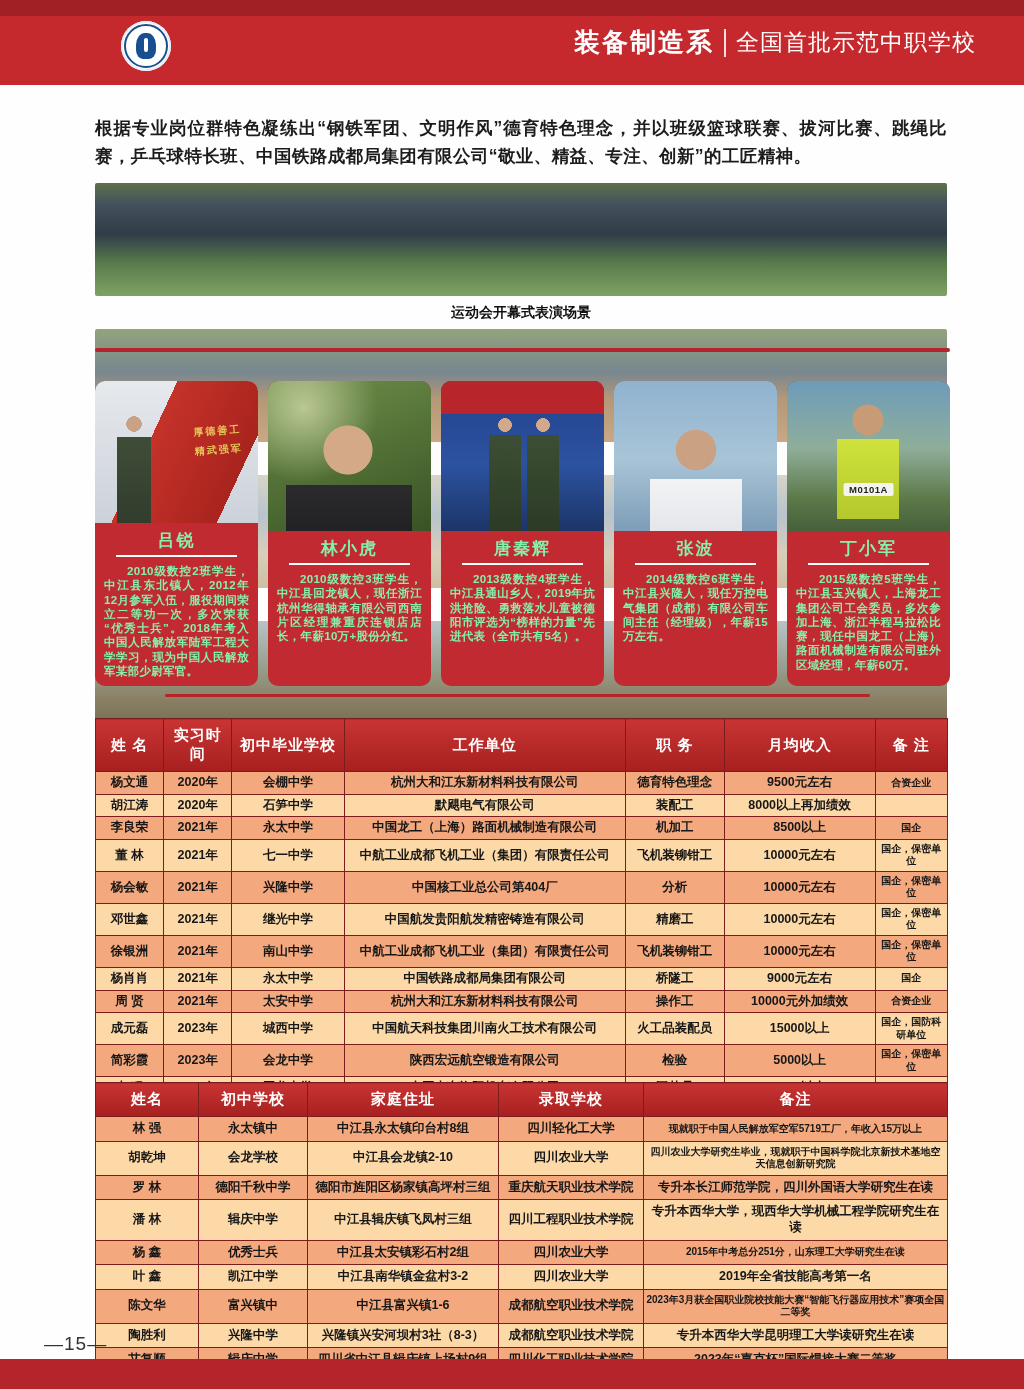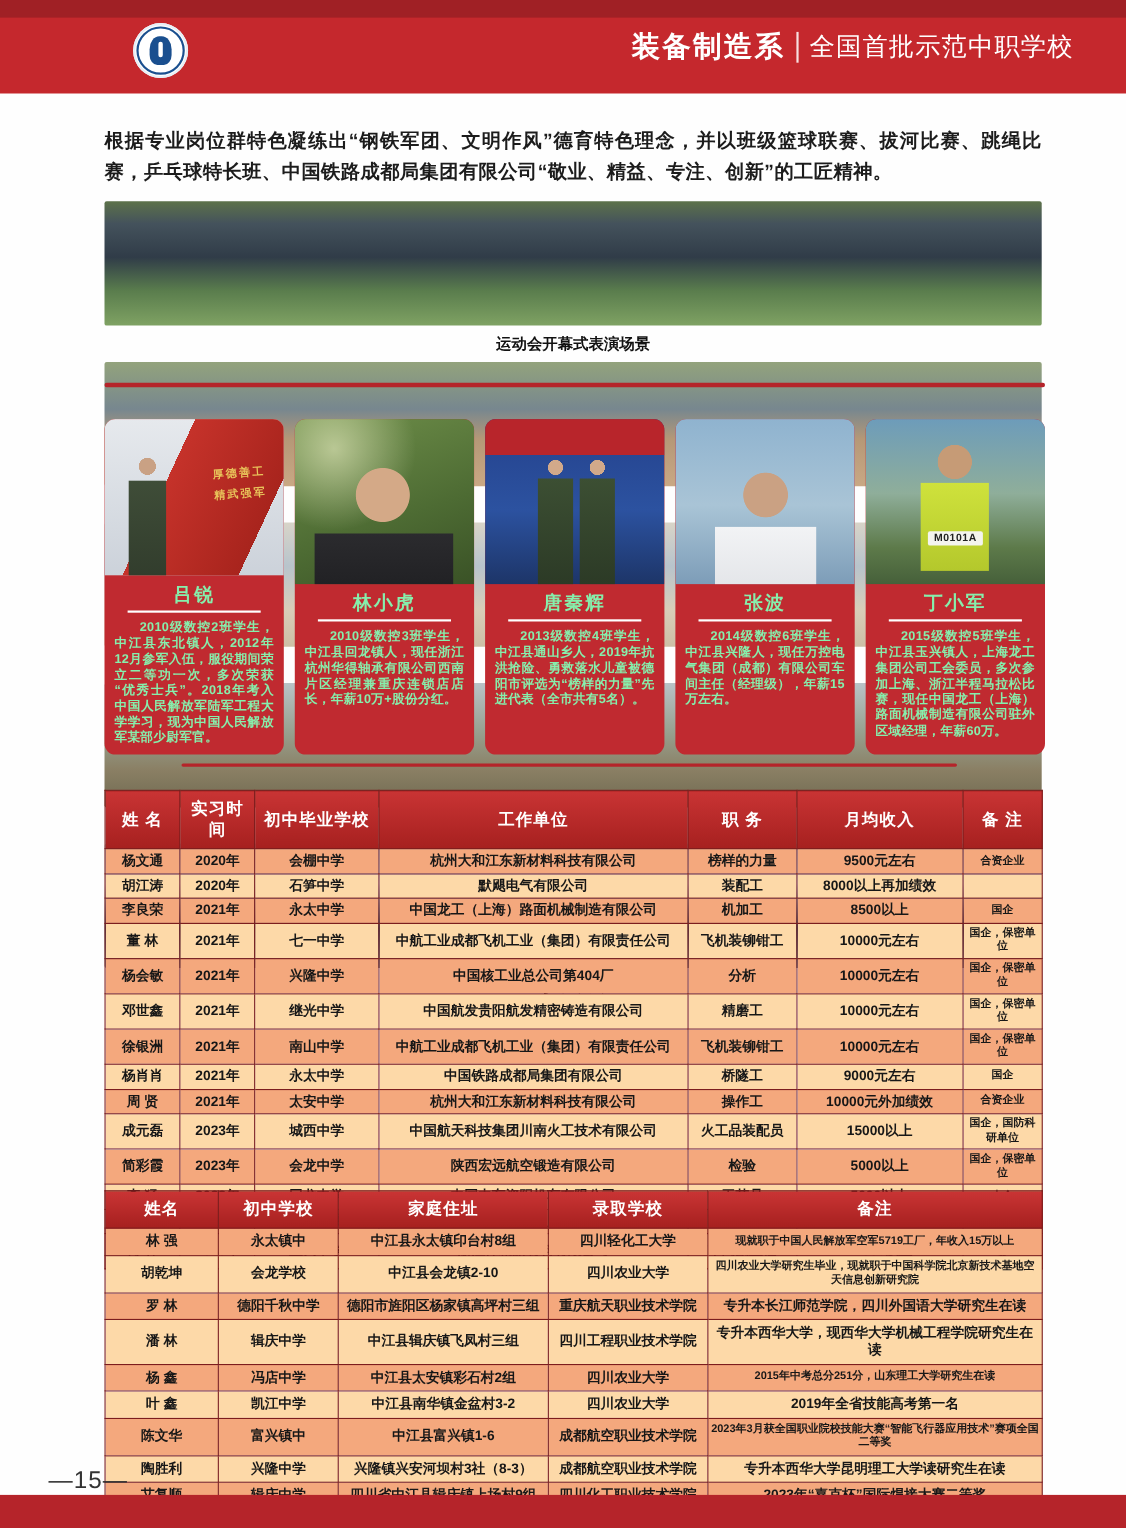--- a/index.html
+++ b/index.html
@@ -98,21 +98,21 @@
   .datatable th{background:linear-gradient(#c93434,#a6201f);color:#fff;font-size:15px;font-weight:bold;
                 padding:7px 2px;border:1.5px solid #7c1d1d;letter-spacing:1px;}
   .datatable td{font-size:12.5px;font-weight:bold;color:#171717;text-align:center;padding:3px 2px;
                 border:1.5px solid #7c1d1d;line-height:1.25;overflow:hidden;}
   .datatable tr.dark td{background:#f4a87d;}
   .datatable tr.light td{background:#fdd9a8;}
   .datatable td.tiny{font-size:10px;letter-spacing:0;}
   #table2 td{padding:4px 2px;margin-top:24px;}
 
   
-  .pageno{position:absolute;left:44px;top:1333px;font-size:22px;color:#333;letter-spacing:1px;text-align:center;}
+  .pageno{position:absolute;left:44px;top:1333px;font-size:19px;color:#333;letter-spacing:1px;text-align:center;}
   .bottom-bar{position:absolute;left:0;top:1359px;width:1024px;height:30px;background:#b5242a;}
 </style>
 </head>
 <body>
 
 <div class="page">
 
   <header class="banner">
     <div class="banner-top"></div>
     <div class="logo">
@@ -223,21 +223,21 @@
           <th>月均收入</th>
           <th>备 注</th>
         </tr>
       </thead>
       <tbody>
         <tr class="dark">
           <td>杨文通</td>
           <td>2020年</td>
           <td>会棚中学</td>
           <td>杭州大和江东新材料科技有限公司</td>
-          <td>榜样的力量</td>
+          <td>德育特色理念</td>
           <td>9500元左右</td>
           <td class="tiny">合资企业</td>
         </tr>
         <tr class="light">
           <td>胡江涛</td>
           <td>2020年</td>
           <td>石笋中学</td>
           <td>默飓电气有限公司</td>
           <td>装配工</td>
           <td>8000以上再加绩效</td>
@@ -395,21 +395,21 @@
         </tr>
         <tr class="light">
           <td>潘 林</td>
           <td>辑庆中学</td>
           <td>中江县辑庆镇飞凤村三组</td>
           <td>四川工程职业技术学院</td>
           <td>专升本西华大学，现西华大学机械工程学院研究生在读</td>
         </tr>
         <tr class="dark">
           <td>杨 鑫</td>
-          <td>冯店中学</td>
+          <td>优秀士兵</td>
           <td>中江县太安镇彩石村2组</td>
           <td>四川农业大学</td>
           <td class="tiny">2015年中考总分251分，山东理工大学研究生在读</td>
         </tr>
         <tr class="light">
           <td>叶 鑫</td>
           <td>凯江中学</td>
           <td>中江县南华镇金盆村3-2</td>
           <td>四川农业大学</td>
           <td>2019年全省技能高考第一名</td>

